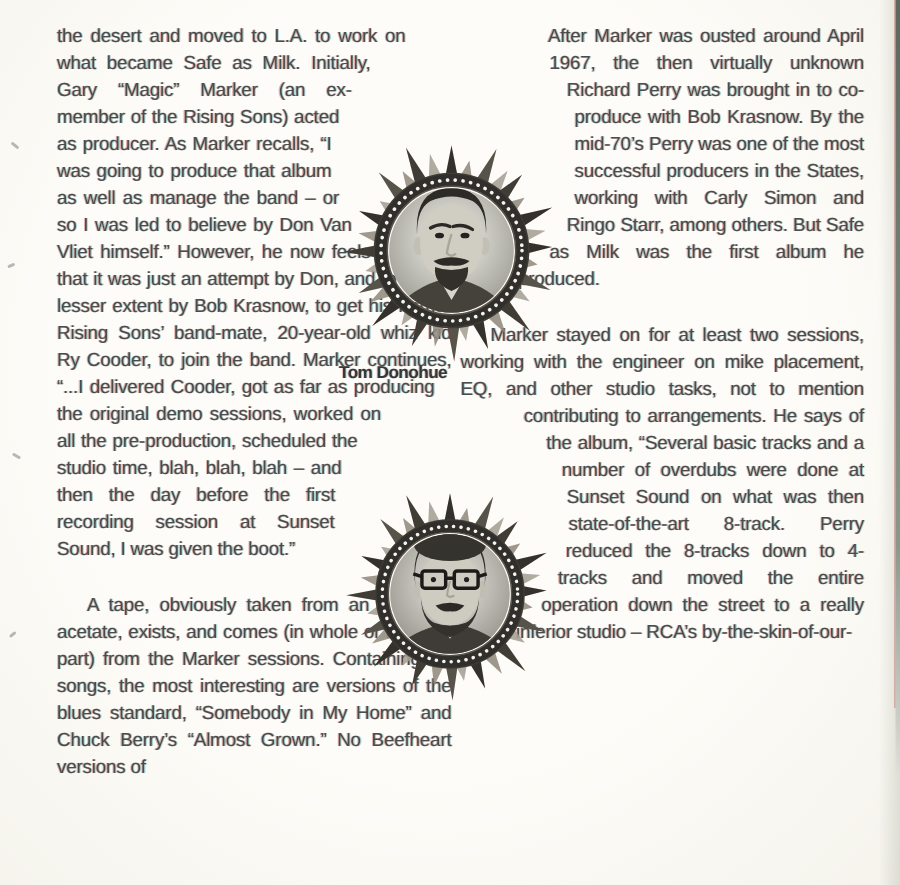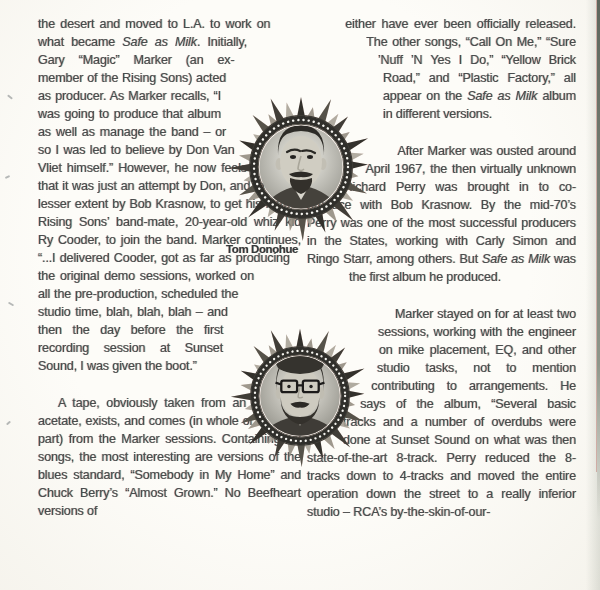--- a/index.html
+++ b/index.html
@@ -19,21 +19,21 @@
   
   .col{position:absolute;top:15px;text-align:justify;
        font-size:12.6px;line-height:18px;letter-spacing:-0.15px;
        color:#494c4e;
        text-shadow:-0.7px 0 0 rgba(186,72,48,0.42), 0.7px 0 0 rgba(0,122,132,0.34);}
   .col-left{left:38px;width:263px;}
   .col-right{left:307px;width:269px;}
   .col p{margin:0;}
   .col p + p{margin-top:19px;}
   .col p.indent{text-indent:20px;}
-  .it{font-style:italic;}
+  .it{}
 
   
   .shim{background:transparent;}
   .fL1{float:right;width:80px;height:182px;margin-top:68px;
        shape-outside:polygon(80px 8px,52px 16px,26px 36px,8px 62px,0px 90px,8px 118px,26px 144px,46px 158px,58px 164px,58px 178px,80px 178px);}
   .fL2{float:right;clear:right;width:78px;height:160px;margin-top:58px;
        shape-outside:polygon(78px -1px,48px 7px,22px 27px,5px 55px,0px 76px,5px 100px,22px 128px,44px 147px,60px 153px,60px 160px,78px 160px);}
   .fR1{float:left;width:76px;height:186px;margin-top:68px;
        shape-outside:circle(84px at -5px 90px);}
   .fR2{float:left;clear:left;width:72px;height:166px;margin-top:54px;
@@ -65,21 +65,20 @@
 
   <div class="col col-left">
     <div class="shim fL1"></div>
     <div class="shim fL2"></div>
   <p class="para"><span>the desert and moved to L.A. to work on what became </span><span class="it">Safe as Milk</span><span>. Initially, Gary “Magic” Marker (an ex-member of the Rising Sons) acted as producer. As Marker recalls, “I was going to produce that album as well as manage the band – or so I was led to believe by Don Van Vliet himself.” However, he now feels that it was just an attempt by Don, and to a lesser extent by Bob Krasnow, to get his former Rising Sons’ band-mate, 20-year-old whiz kid Ry Cooder, to join the band. Marker continues, “...I delivered Cooder, got as far as producing the original demo sessions, worked on all the pre-production, scheduled the studio time, blah, blah, blah – and then the day before the first recording session at Sunset Sound, I was given the boot.”</span></p>
       <p class="para indent"><span>A tape, obviously taken from an acetate, exists, and comes (in whole or in part) from the Marker sessions. Containing six songs, the most interesting are versions of the blues standard, “Somebody in My Home” and Chuck Berry’s “Almost Grown.” No Beefheart versions of</span></p>
     </div>
   <div class="col col-right">
     <div class="shim fR1"></div>
     <div class="shim fR2"></div>
-  <p class="para"><span>either have ever been officially released. The other songs, “Call On Me,” “Sure ’Nuff ’N Yes I Do,” “Yellow Brick Road,” and “Plastic Factory,” all appear on the </span><span class="it">Safe as Milk</span><span> album in different versions.</span></p>
       <p class="para indent"><span>After Marker was ousted around April 1967, the then virtually unknown Richard Perry was brought in to co-produce with Bob Krasnow. By the mid-70’s Perry was one of the most successful producers in the States, working with Carly Simon and Ringo Starr, among others. But </span><span class="it">Safe as Milk</span><span> was the first album he produced.</span></p>
       <p class="para indent"><span>Marker stayed on for at least two sessions, working with the engineer on mike placement, EQ, and other studio tasks, not to mention contributing to arrangements. He says of the album, “Several basic tracks and a number of overdubs were done at Sunset Sound on what was then state-of-the-art 8-track. Perry reduced the 8-tracks down to 4-tracks and moved the entire operation down the street to a really inferior studio – RCA’s by-the-skin-of-our-</span></p>
     </div>
 
   <div class="photo photo1">
     <svg viewBox="0 0 150 150" width="150" height="150">
       <defs>
         <radialGradient id="bgA" cx="50%" cy="42%" r="65%">
           <stop offset="0%" stop-color="#f2f1ea"></stop>
             <stop offset="100%" stop-color="#93928a"></stop>

